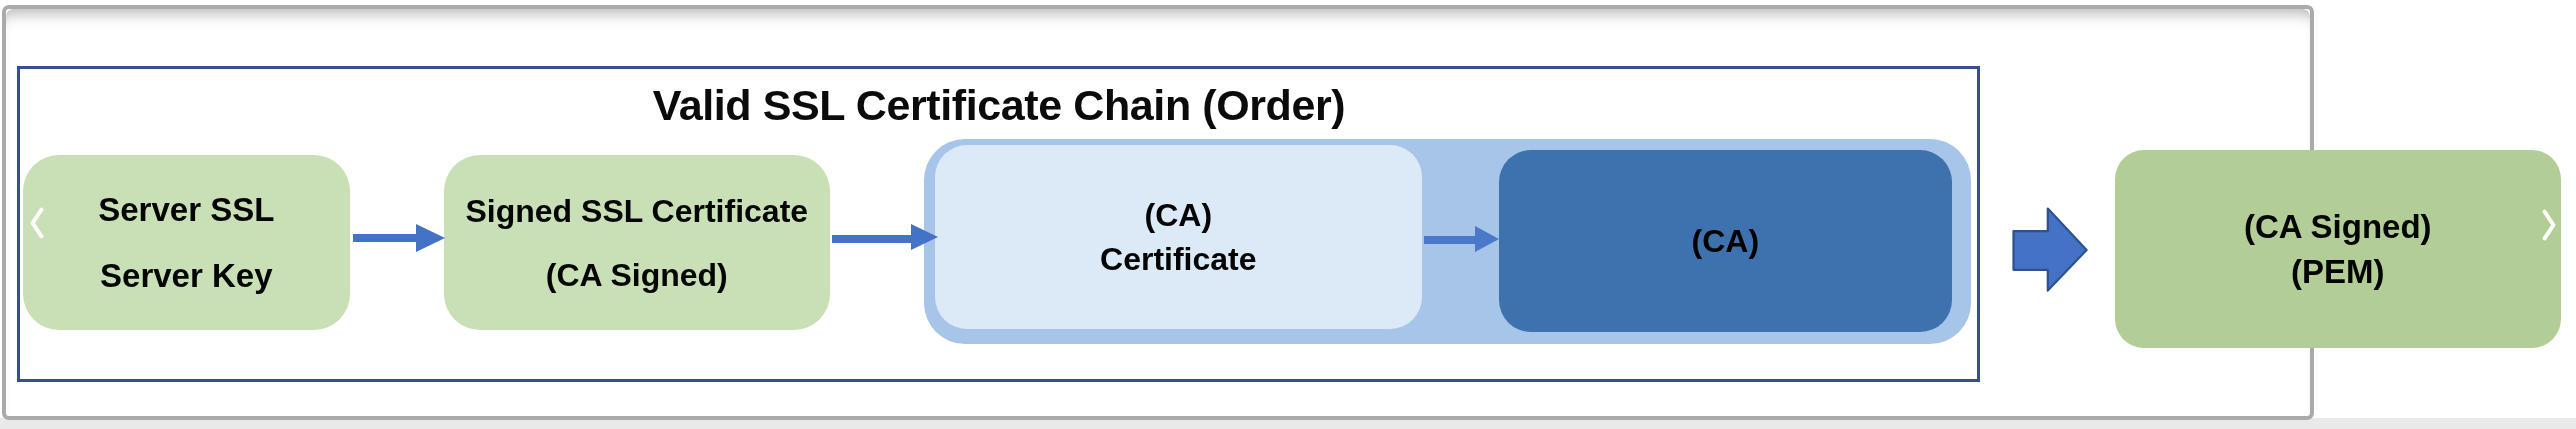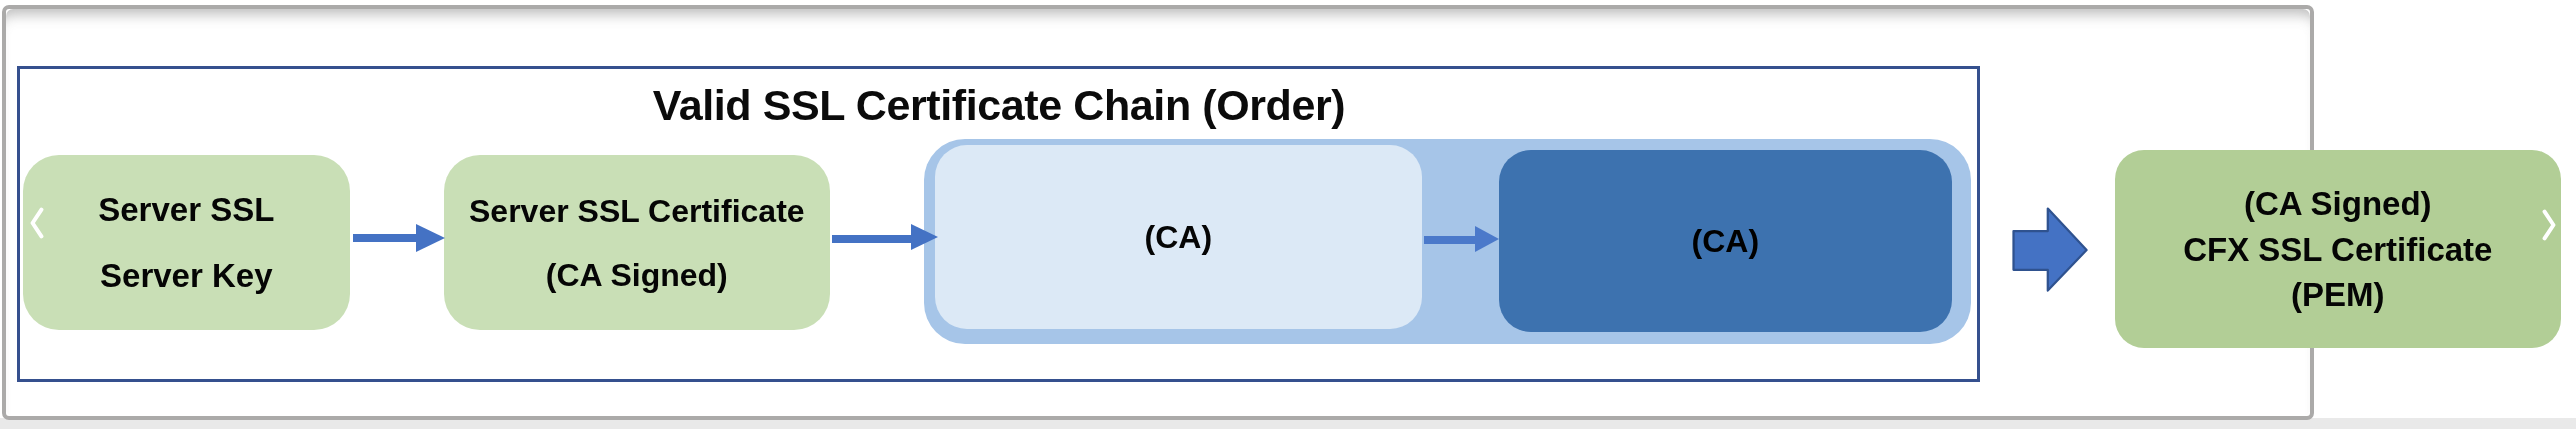--- a/index.html
+++ b/index.html
@@ -84,51 +84,51 @@
     <span class="ln">Server SSL</span>
     <span class="ln">Server Key</span>
   </div>
 
   <div class="arrow arr1">
     <div class="shaft"></div>
     <div class="head"></div>
   </div>
 
   <div class="node green-light box-server-cert">
-    <span class="ln">Server SSL Certificate</span>
+    <span class="ln">Signed SSL Certificate</span>
     <span class="ln">(CA Signed)</span>
   </div>
 
   <div class="arrow arr2">
     <div class="shaft"></div>
     <div class="head"></div>
   </div>
 
   <div class="group-container"></div>
 
   <div class="node box-intermediate">
     <span class="ln">(CA)</span>
+    <span class="ln">Certificate</span>
   </div>
 
   <div class="arrow arr3">
     <div class="shaft"></div>
     <div class="head"></div>
   </div>
 
   <div class="node box-root">
     <span class="ln">(CA)</span>
   </div>
 
   <svg class="block-arrow" width="83" height="92" viewBox="0 0 92 102">
     <polygon points="5,30 43,30 43,5 86,51 43,96 43,73 5,73" fill="#4472c4" stroke="#2f528f" stroke-width="2.5" stroke-linejoin="round"></polygon>
   </svg>
 
   <div class="node green-dark box-output">
     <span class="ln">(CA Signed)</span>
-    <span class="ln">CFX SSL Certificate</span>
     <span class="ln">(PEM)</span>
   </div>
 
   <svg class="chev chev-left" width="16" height="32" viewBox="0 0 18 36">
     <polyline points="14,3 4,18 14,33" fill="none" stroke="#ffffff" stroke-width="4.5" stroke-linecap="round" stroke-linejoin="round"></polyline>
   </svg>
   <svg class="chev chev-right" width="16" height="32" viewBox="0 0 18 36">
     <polyline points="4,3 14,18 4,33" fill="none" stroke="#ffffff" stroke-width="4.5" stroke-linecap="round" stroke-linejoin="round"></polyline>
   </svg>
 

